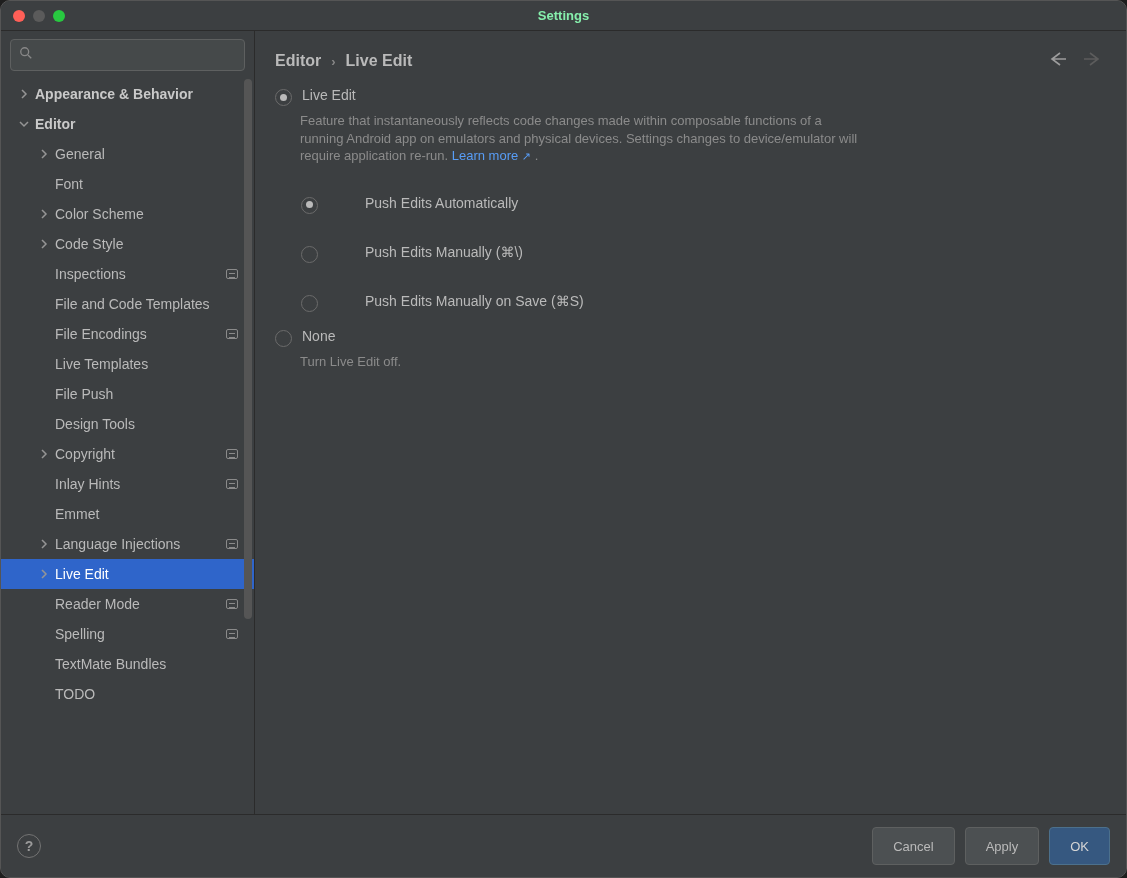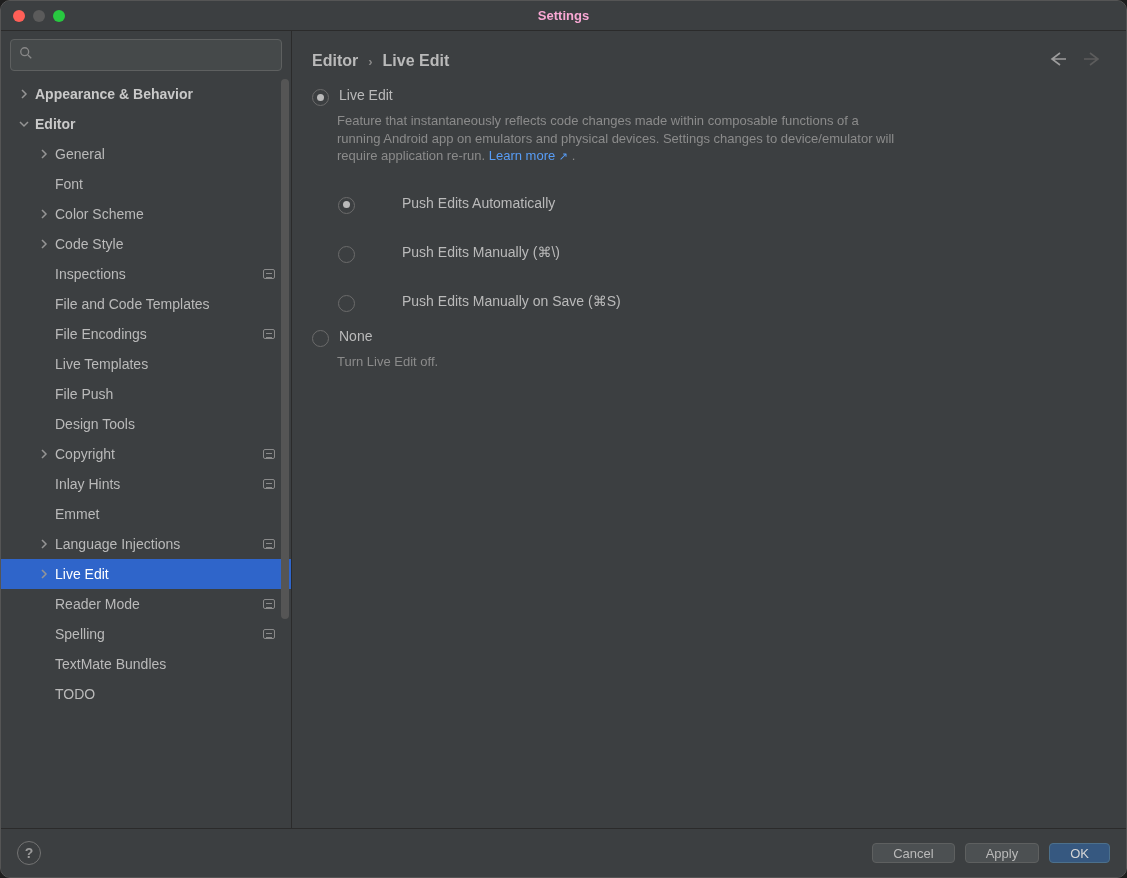--- a/index.html
+++ b/index.html
@@ -36,31 +36,31 @@
   left: 12px;
   top: 9px;
   display: flex;
   gap: 8px;
 }
 .traffic-light { width: 12px; height: 12px; border-radius: 50%; }
 .tl-red { background: #ff5f57; }
 .tl-yellow { background: #5b5b5b; }
 .tl-green { background: #28c840; }
 .titlebar-text {
-  color: #f9a8d4;
+  color: #86efac;
   font-size: 13px;
   font-weight: 600;
 }
 .body {
   flex: 1;
   display: flex;
   overflow: hidden;
 }
 .sidebar {
-  width: 291px;
+  width: 254px;
   background: #3c3f41;
   border-right: 1px solid #2b2b2b;
   display: flex;
   flex-direction: column;
   overflow: hidden;
 }
 .search-wrap {
   padding: 8px 9px;
 }
 .search-input {
@@ -234,21 +234,21 @@
   display: flex;
   align-items: center;
   justify-content: center;
   color: #9a9a9a;
   font-size: 14px;
   font-weight: 600;
   cursor: pointer;
 }
 .footer-spacer { flex: 1; }
 .btn {
-  height: 20px;
+  height: 38px;
   padding: 4px 20px;
   border-radius: 4px;
   border: 1px solid #5e6060;
   background: #4c5052;
   color: #bababa;
   font-size: 13px;
   margin-left: 10px;
   cursor: pointer;
   display: inline-flex;
   align-items: center;

